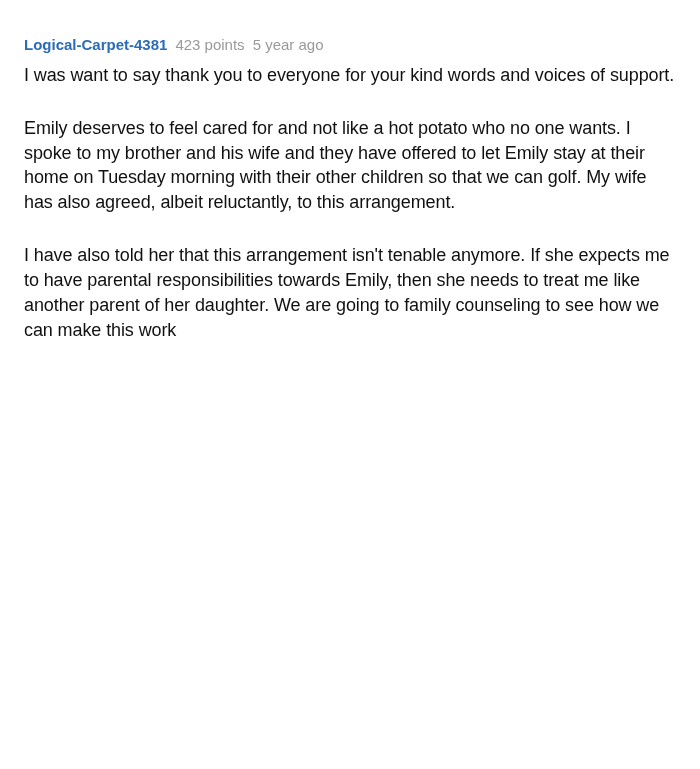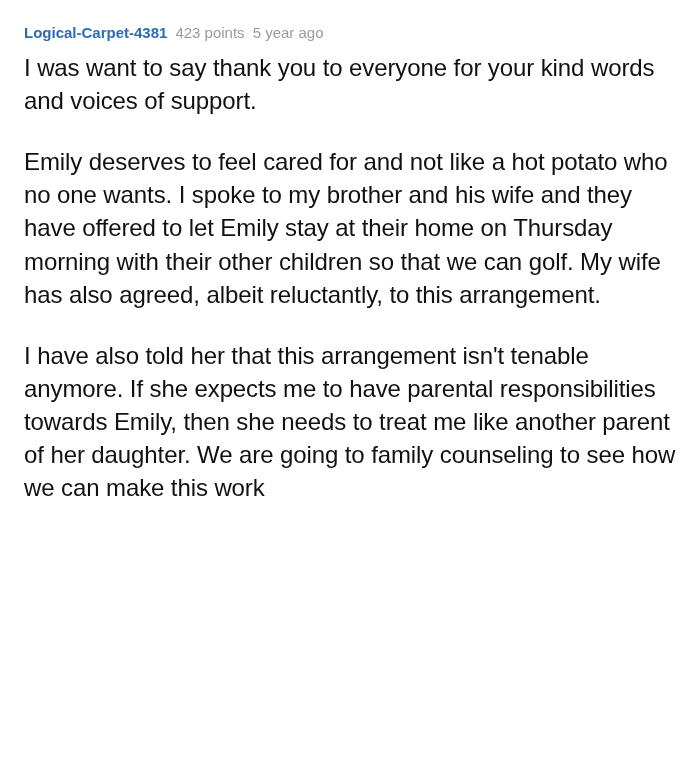--- a/index.html
+++ b/index.html
@@ -11,21 +11,21 @@
     width: 700px;
     height: 769px;
     font-family: "Liberation Sans", sans-serif;
     color: #1a1a1b;
     overflow: hidden;
   }
   .comment {
     box-sizing: border-box;
     width: 700px;
     height: 769px;
-    padding: 24px 24px 0 24px;
+    padding: 36px 24px 0 24px;
     background: #ffffff;
   }
   .comment-header {
     display: flex;
     align-items: baseline;
     gap: 8px;
     font-size: 15px;
     margin-bottom: 10px;
     white-space: nowrap;
   }
@@ -34,21 +34,21 @@
     font-weight: bold;
     font-size: 15px;
     text-decoration: none;
     cursor: pointer;
   }
   .meta {
     color: #9a9a9a;
     font-size: 15px;
   }
   .comment-body {
-    font-size: 24px;
+    font-size: 18px;
     line-height: 1.38;
     color: #111113;
     letter-spacing: -0.1px;
   }
   .comment-body p {
     margin: 0 0 28px 0;
   }
   .comment-body p:last-child {
     margin-bottom: 0;
   }
@@ -59,17 +59,17 @@
 <div class="comment">
 
   <div class="comment-header">
     <span class="author">Logical-Carpet-4381</span>
     <span class="meta">423 points</span>
     <span class="meta">5 year ago</span>
   </div>
 
   <div class="comment-body">
     <p>I was want to say thank you to everyone for your kind words and voices of support.</p>
-    <p>Emily deserves to feel cared for and not like a hot potato who no one wants. I spoke to my brother and his wife and they have offered to let Emily stay at their home on Thursday morning with their other children so that we can golf. My wife has also agreed, albeit reluctantly, to this arrangement.</p>
+    <p>Emily deserves to feel cared for and not like a hot potato who no one wants. I spoke to my brother and his wife and they have offered to let Emily stay at their home on Tuesday morning with their other children so that we can golf. My wife has also agreed, albeit reluctantly, to this arrangement.</p>
     <p>I have also told her that this arrangement isn't tenable anymore. If she expects me to have parental responsibilities towards Emily, then she needs to treat me like another parent of her daughter. We are going to family counseling to see how we can make this work</p>
   </div>
 
 </div>
 
 </body></html>

